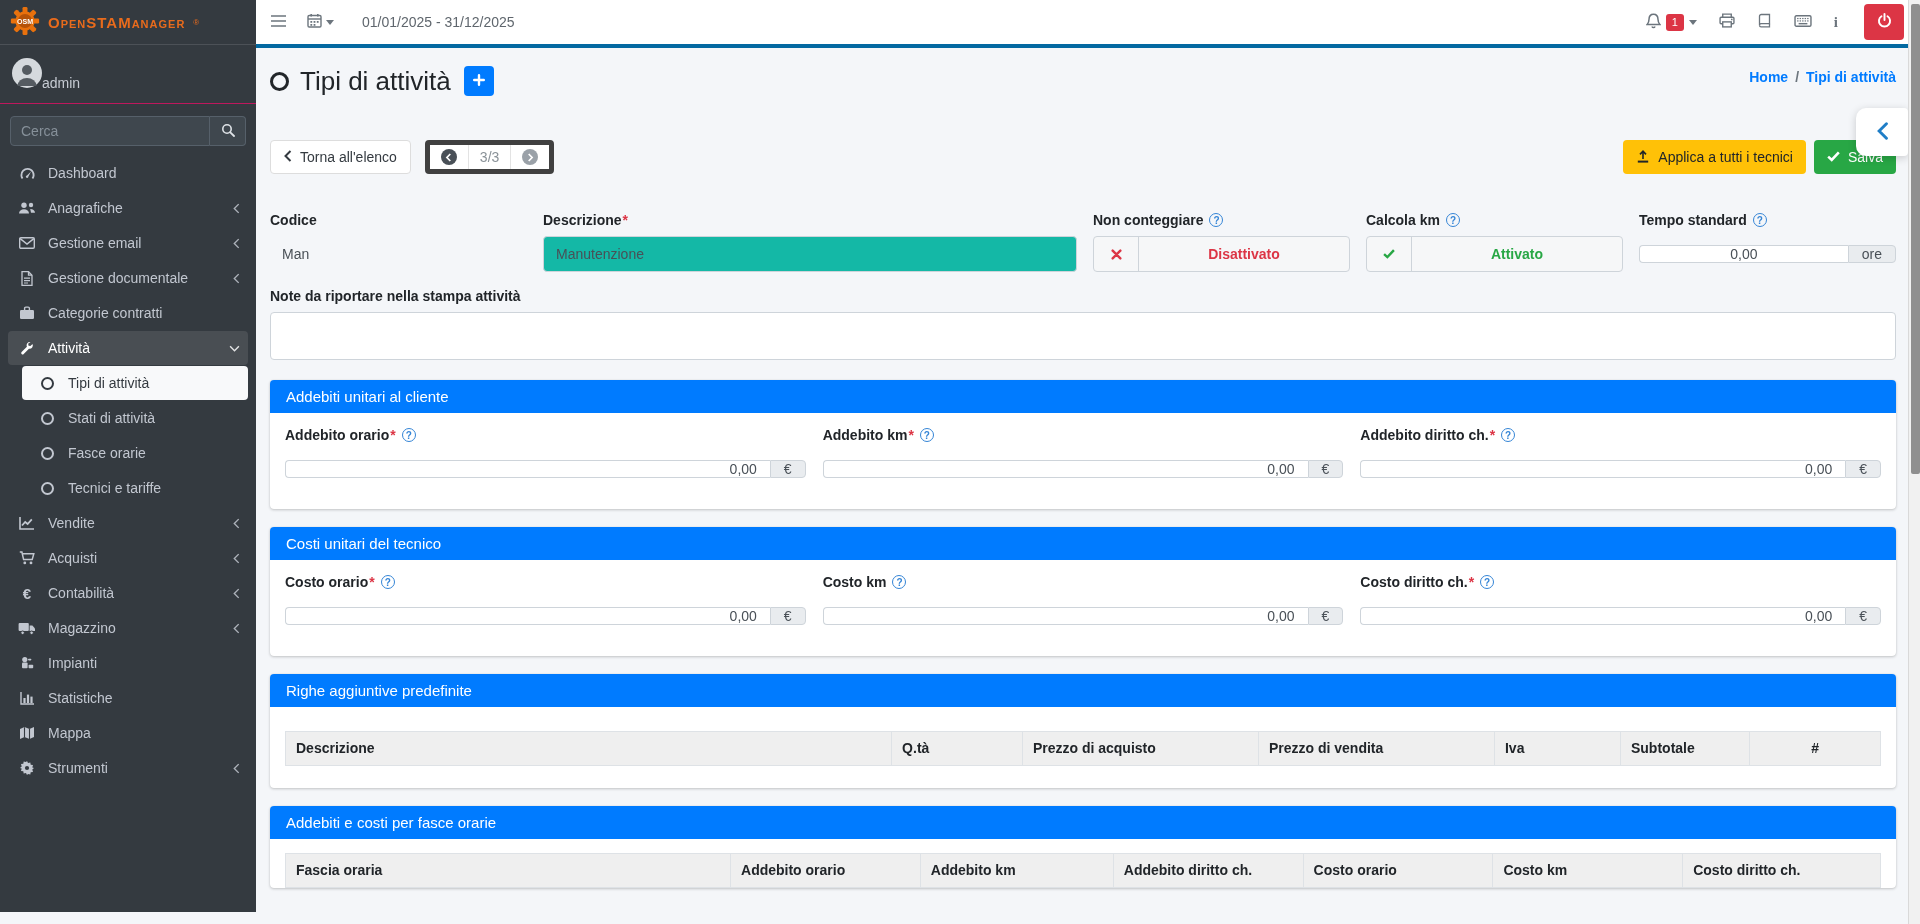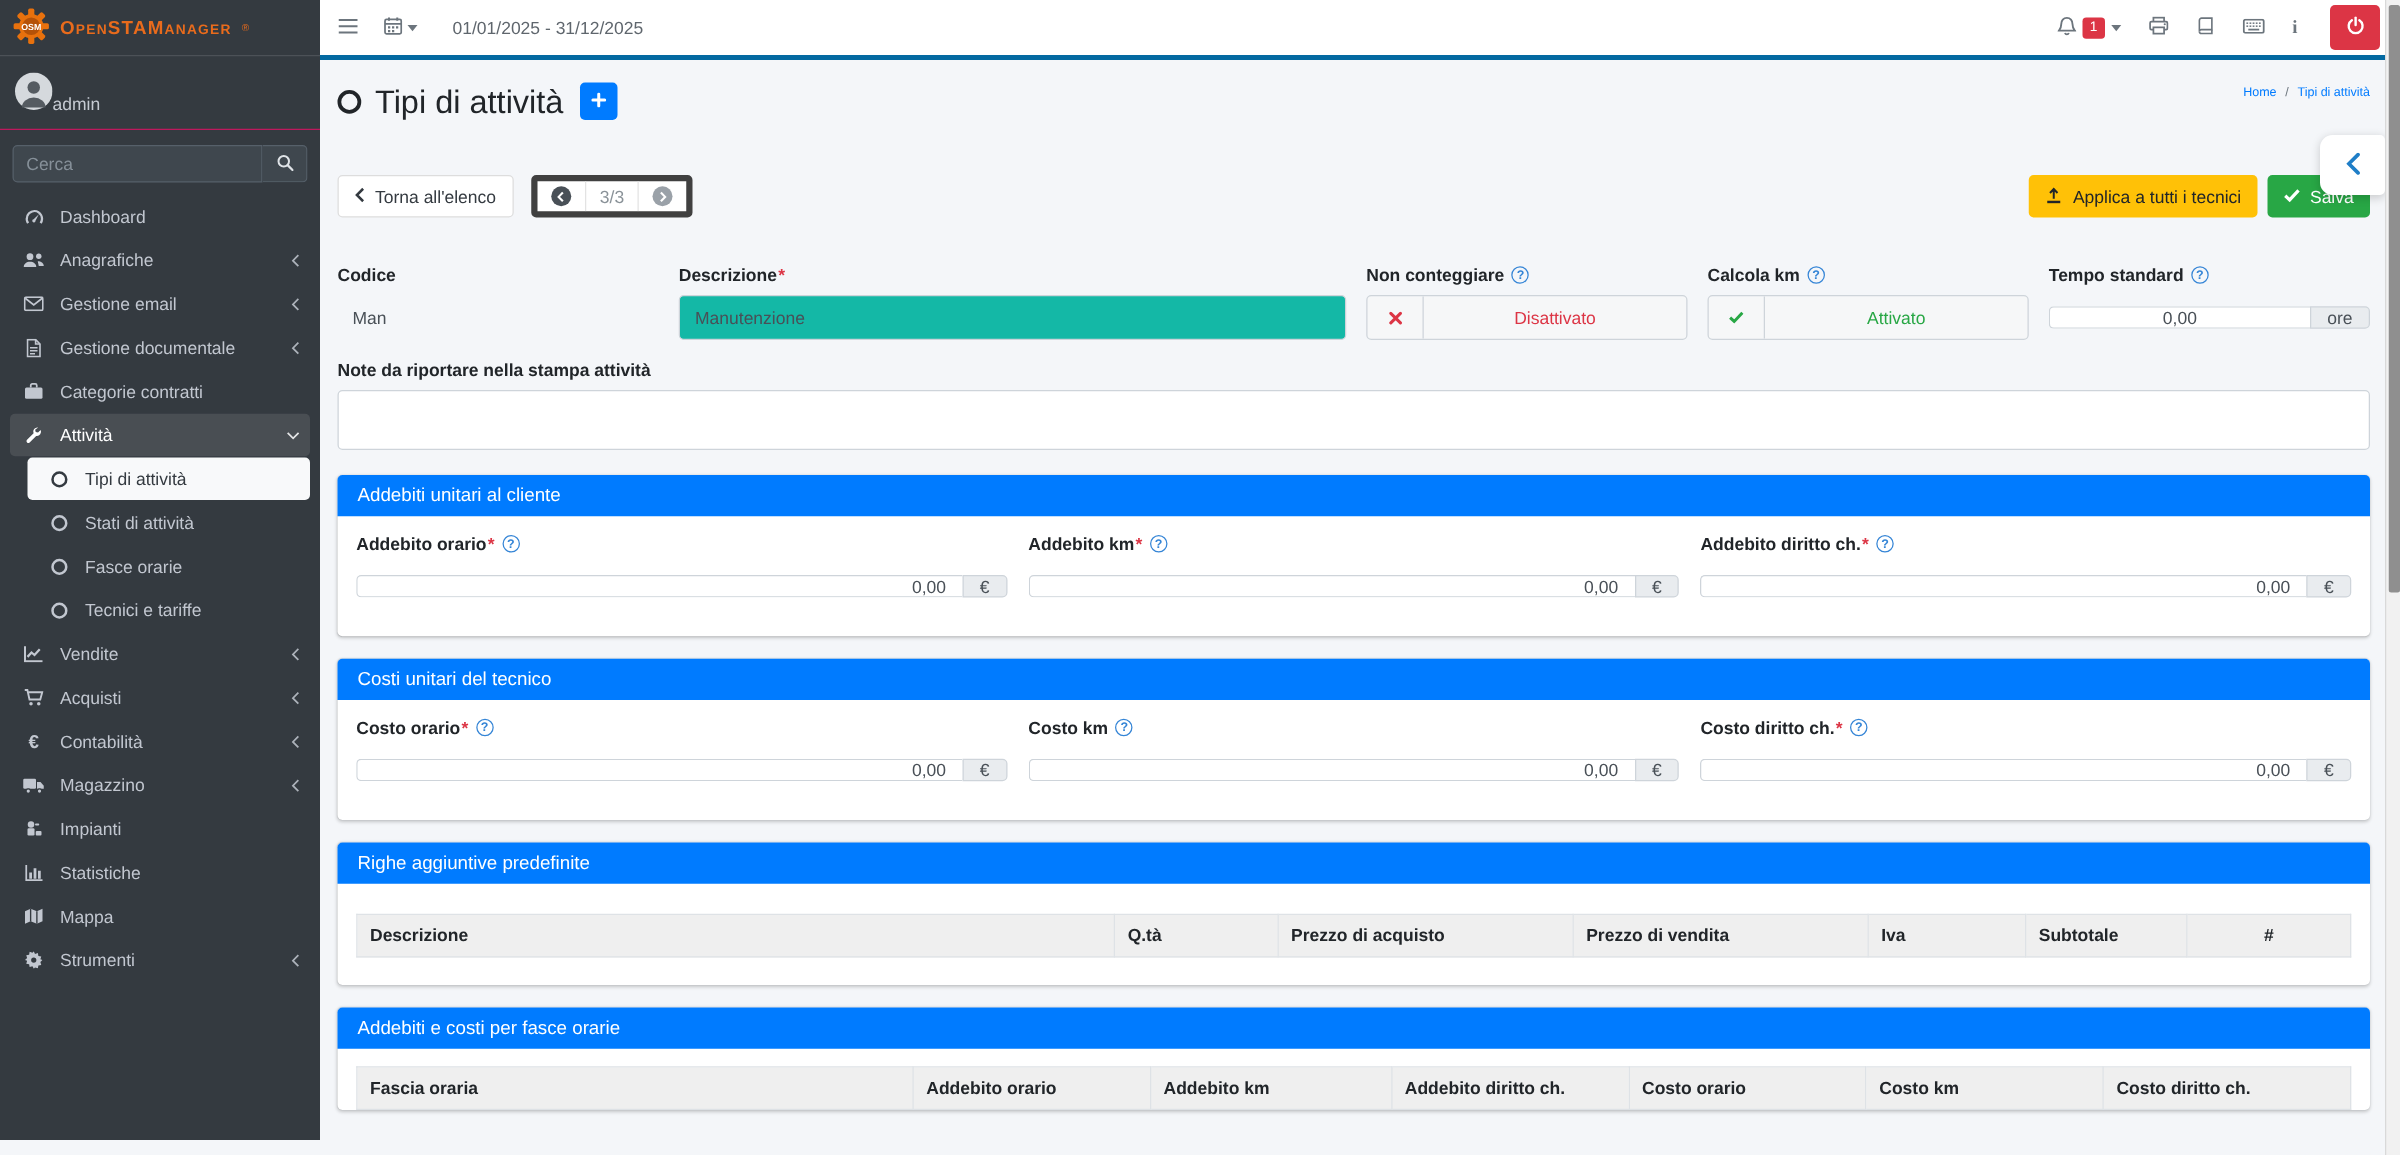--- a/index.html
+++ b/index.html
@@ -50,21 +50,21 @@
              align-items:center;justify-content:center;cursor:pointer;margin-left:4px;}
 
   
   .content{flex:1;padding:16px 12px 0 14px;overflow:hidden;position:relative;}
   .page-head{display:flex;align-items:flex-start;margin-bottom:42px;}
   .title-wrap{display:flex;align-items:center;gap:11px;}
   .title-ring{width:19px;height:19px;border:3px solid #212529;border-radius:50%;box-sizing:border-box;}
   h1{margin:0;font-size:26px;font-weight:400;color:#212529;line-height:34px;}
   .add-btn{width:30px;height:30px;background:#007bff;border-radius:4px;display:flex;
            align-items:center;justify-content:center;cursor:pointer;margin-left:2px;}
-  .breadcrumb{margin-left:auto;font-size:10px;padding-top:5px;}
+  .breadcrumb{margin-left:auto;font-size:14px;padding-top:5px;font-weight:bold;}
   .breadcrumb a{color:#007bff;text-decoration:none;cursor:pointer;}
   .bc-sep{color:#6c757d;margin:0 7px;}
   .action-row{display:flex;align-items:center;margin-bottom:38px;}
   .btn{display:inline-flex;align-items:center;gap:8px;border-radius:4px;padding:0 13px;height:34px;
        font-size:14px;cursor:pointer;box-sizing:border-box;white-space:nowrap;}
   .btn-back{background:#fff;border:1px solid #ddd;color:#343a40;}
   .nav-group{display:inline-flex;margin-left:14px;border:5px solid #404040;border-radius:4px;
              background:#fff;overflow:hidden;height:34px;box-sizing:border-box;}
   .nav-seg{padding:0 11px;display:flex;align-items:center;border-right:1px solid #e3e3e3;cursor:pointer;}
   .nav-seg:last-child{border-right:0;}
@@ -81,21 +81,21 @@
   .help{display:inline-flex;width:14px;height:14px;border-radius:50%;border:1.5px solid #3585d6;
         align-items:center;justify-content:center;margin-left:6px;flex-shrink:0;
         font-size:10px;font-weight:bold;color:#3585d6;box-sizing:border-box;}
   .help::after{content:"?";}
   .static-value{padding:10px 0 0 12px;font-size:14px;color:#495057;}
   .text-input{width:100%;height:36px;border:1px solid #ced4da;border-radius:4px;padding:0 12px;
               font-size:14px;color:#495057;box-sizing:border-box;background:#14b8a6;}
   .toggle{display:flex;height:36px;border:1px solid #ced4da;border-radius:4px;background:#f6f7f8;
           align-items:stretch;overflow:hidden;cursor:pointer;box-sizing:border-box;}
   .toggle-icon{width:44px;display:flex;align-items:center;justify-content:center;border-right:1px solid #ced4da;}
-  .toggle-label{flex:1;display:flex;align-items:center;justify-content:center;font-weight:normal;font-size:14px;}
+  .toggle-label{flex:1;display:flex;align-items:center;justify-content:center;font-weight:bold;font-size:14px;}
   .red{color:#dc3545;} .green{color:#28a745;}
   .input-group{display:flex;height:36px;align-items:center;}
   .input-group input{flex:1;min-width:0;border:1px solid #ced4da;border-right:0;border-radius:4px 0 0 4px;
                      padding:0 13px;font-size:14px;color:#495057;text-align:right;background:#fff;}
   .input-group input.center{text-align:center;}
   .addon{display:flex;align-items:center;padding:0 13px;background:#e9ecef;border:1px solid #ced4da;
          border-radius:0 4px 4px 0;font-size:14px;color:#495057;}
   .note-block{margin-bottom:20px;}
   .note-block textarea{display:block;width:100%;height:48px;border:1px solid #ced4da;border-radius:4px;
             box-sizing:border-box;resize:none;background:#fff;margin-top:8px;padding:8px 12px;

